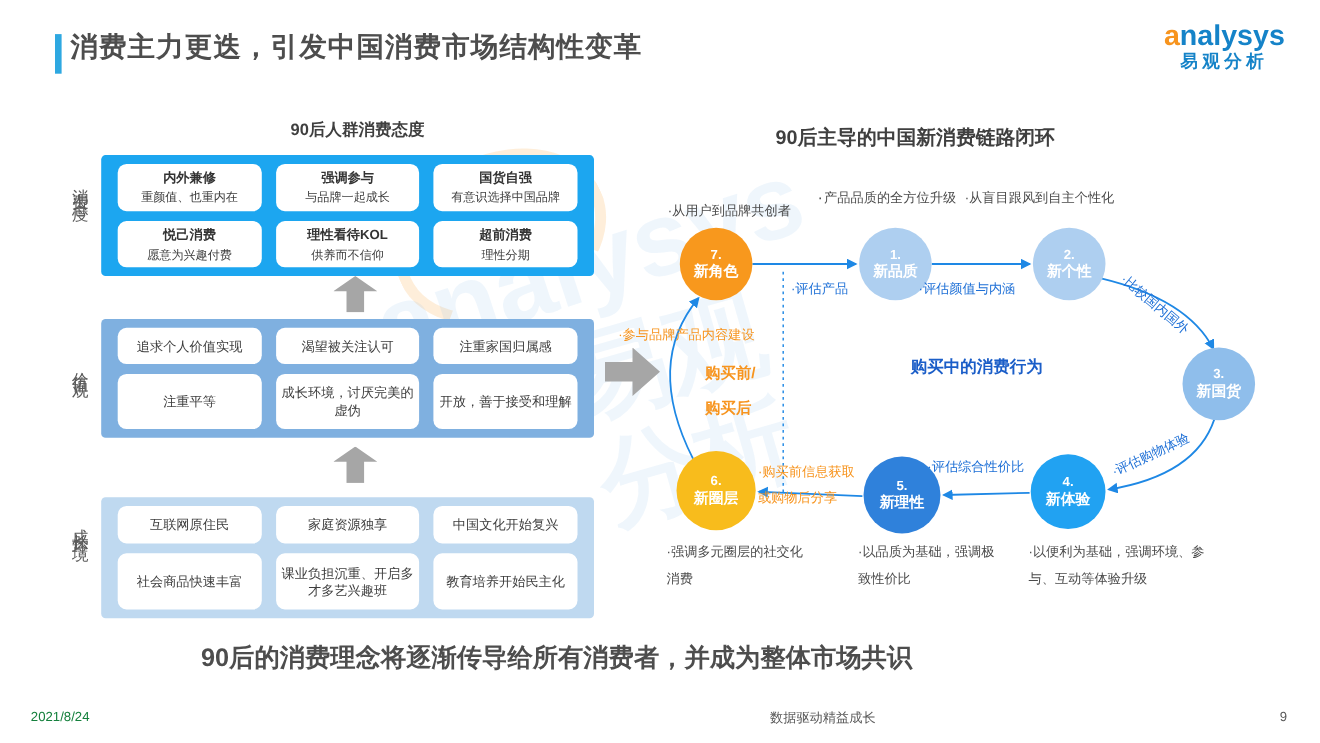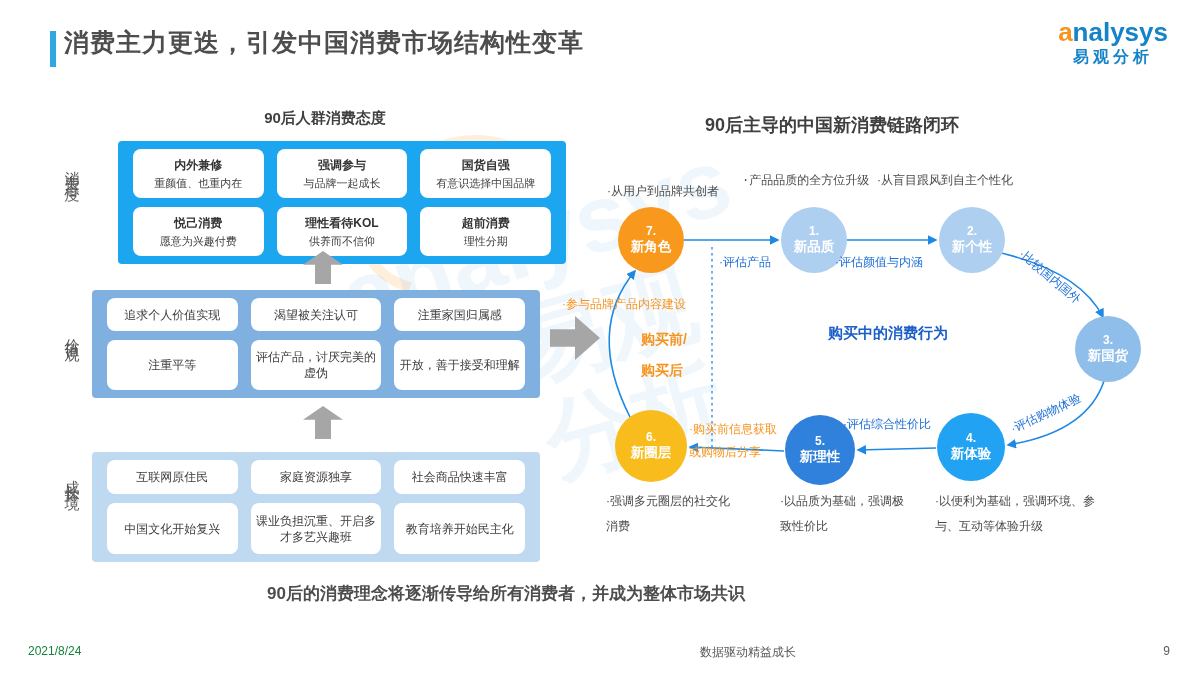--- a/index.html
+++ b/index.html
@@ -17,21 +17,21 @@
   
   .wm{position:absolute;pointer-events:none;font-weight:bold;}
   .wm1{left:335px;top:185px;font-size:95px;color:rgba(130,185,235,0.13);transform:rotate(-18deg);}
   .wm2{left:530px;top:270px;font-size:90px;color:rgba(130,185,235,0.13);width:210px;transform:rotate(-16deg);line-height:1.1;}
   .wm3{left:355px;top:140px;width:180px;height:130px;border:10px solid rgba(247,148,30,0.16);border-radius:50%;transform:rotate(-25deg);border-bottom-color:transparent;}
   
   .lp-title{position:absolute;left:210px;top:109px;width:230px;text-align:center;font-size:15px;font-weight:bold;color:#3F3F3F;}
   .vlabel{position:absolute;left:62px;writing-mode:vertical-rl;font-size:15px;color:#595959;letter-spacing:5px;}
   .v1{top:159px;} .v2{top:326px;} .v3{top:468px;}
   .container{position:absolute;left:92px;width:448px;border-radius:4px;display:grid;grid-template-columns:repeat(3,1fr);gap:9px 13px;padding:8px 15px;box-sizing:border-box;}
-  .attitude{top:141px;height:123px;background:var(--attitude-bg,#1CA6F0);margin-left:26px;}
+  .attitude{top:141px;height:110px;background:var(--attitude-bg,#1CA6F0);}
   .values{top:290px;height:108px;background:var(--values-bg,#7FB0E0);}
   .growth{top:452px;height:110px;background:var(--growth-bg,#BFD9F0);}
   .wbox{background:#fff;border-radius:8px;display:flex;flex-direction:column;align-items:center;justify-content:center;text-align:center;padding:2px 4px;box-sizing:border-box;}
   .wbox .bt{font-size:12px;font-weight:bold;color:#333;}
   .wbox .bd{font-size:11px;color:#3d3d3d;margin-top:2px;}
   .wbox .st{font-size:12px;color:#3d3d3d;line-height:1.35;}
   .up-arrow{position:absolute;left:303px;width:40px;height:33px;background:var(--arrow-gray,#A6A6A6);
     clip-path:polygon(50% 0,100% 42%,70% 42%,70% 100%,30% 100%,30% 42%,0 42%);}
   .a1{top:251px;} .a2{top:406px;}
   .right-arrow{position:absolute;left:550px;top:316px;width:50px;height:44px;background:var(--arrow-gray,#A6A6A6);
@@ -56,21 +56,21 @@
   .lbl-compare{left:1026px;top:246px;transform:rotate(40deg);transform-origin:left top;}
   .lbl-shopping{left:1008px;top:422px;transform:rotate(-25deg);transform-origin:left top;}
   .lbl-pre{left:641px;top:308px;font-size:14px;font-weight:bold;line-height:31px;}
   .lbl-during{left:828px;top:324px;font-size:15px;font-weight:bold;color:var(--text-blue,#1B5EC8);}
   .lbl-info{left:689px;top:402px;line-height:23px;}
   .bb{position:absolute;font-size:12px;color:#4a4a4a;line-height:2.1;}
   .bb1{left:606px;top:489px;width:128px;}
   .bb2{left:780px;top:489px;width:130px;}
   .bb3{left:935px;top:489px;width:162px;}
   
-  .statement{position:absolute;left:0;top:582px;width:1012px;text-align:center;font-size:17px;font-weight:bold;color:#4D4D4D;}
+  .statement{position:absolute;left:0;top:582px;width:1012px;text-align:center;font-size:23px;font-weight:bold;color:#4D4D4D;}
   .footer-date{position:absolute;left:28px;top:644px;font-size:12px;color:#15803d;}
   .footer-center{position:absolute;left:700px;top:644px;font-size:12px;color:#595959;}
   .footer-page{position:absolute;right:30px;top:644px;font-size:12px;color:#595959;}
 </style>
 </head>
 <body>
 
 <div class="slide">
 
   <div class="wm wm3"></div>
@@ -124,42 +124,42 @@
     <div class="wbox">
         <div class="st">渴望被关注认可</div>
       </div>
     <div class="wbox">
         <div class="st">注重家国归属感</div>
       </div>
     <div class="wbox">
         <div class="st">注重平等</div>
       </div>
     <div class="wbox">
-        <div class="st">评估产品，讨厌完美的虚伪</div>
+        <div class="st">成长环境，讨厌完美的虚伪</div>
       </div>
     <div class="wbox">
         <div class="st">开放，善于接受和理解</div>
       </div>
   </div>
 
   <div class="up-arrow a2"></div>
 
   <div class="vlabel v3">成长环境</div>
   <div class="container growth">
     <div class="wbox">
         <div class="st">互联网原住民</div>
       </div>
     <div class="wbox">
         <div class="st">家庭资源独享</div>
       </div>
     <div class="wbox">
+        <div class="st">中国文化开始复兴</div>
+      </div>
+    <div class="wbox">
         <div class="st">社会商品快速丰富</div>
-      </div>
-    <div class="wbox">
-        <div class="st">中国文化开始复兴</div>
       </div>
     <div class="wbox">
         <div class="st">课业负担沉重、开启多才多艺兴趣班</div>
       </div>
     <div class="wbox">
         <div class="st">教育培养开始民主化</div>
       </div>
   </div>
 
   <div class="right-arrow"></div>

